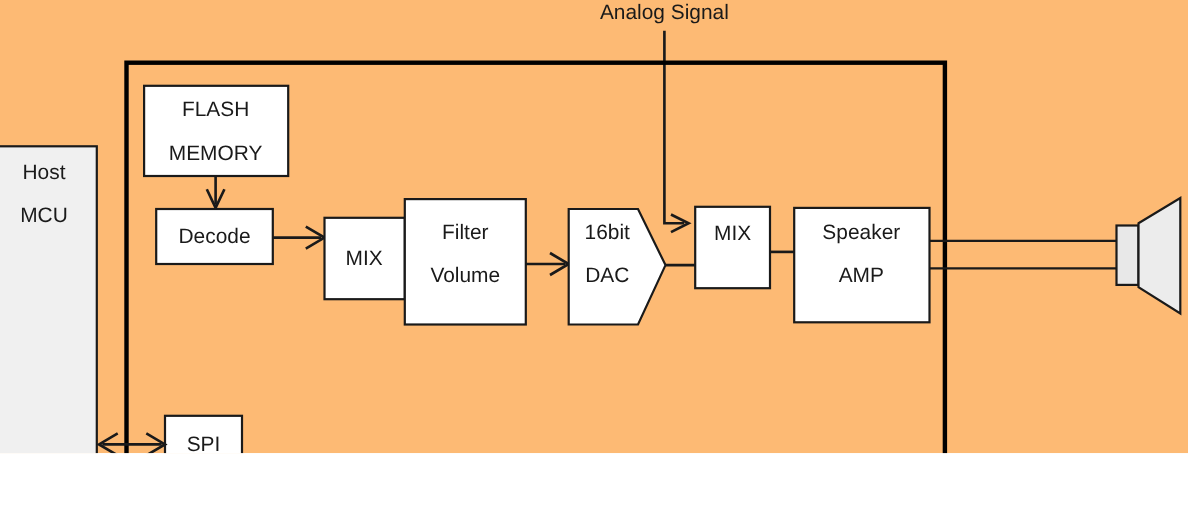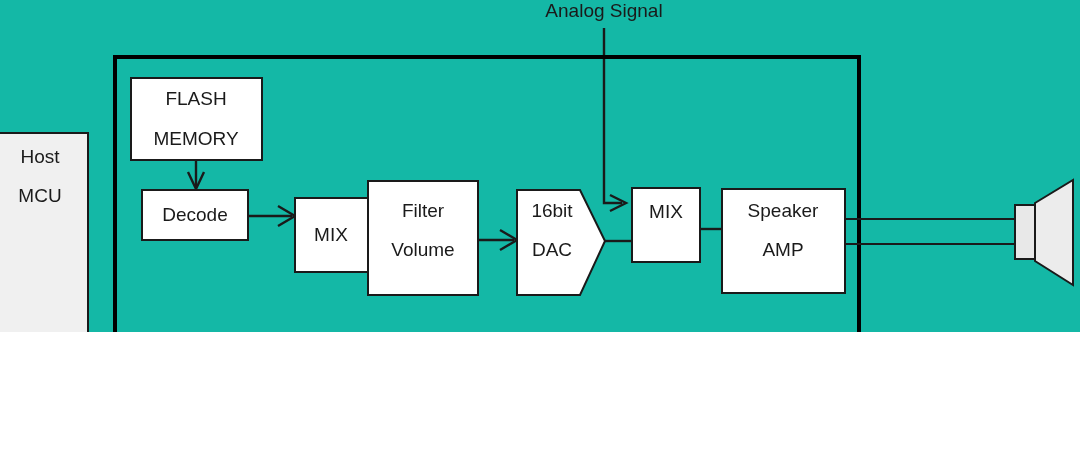--- a/index.html
+++ b/index.html
@@ -6,22 +6,22 @@
     margin: 0;
     padding: 0;
     background: #ffffff;
   }
   body {
     font-family: "Liberation Sans", sans-serif;
   }
   #canvas {
     position: relative;
     width: 1080px;
-    height: 332px;
-    background: #14b8a6;
+    height: 412px;
+    background: #fdba74;
     overflow: hidden;
   }
   #diagram-svg {
     position: absolute;
     top: 0;
     left: 0;
     width: 1080px;
     height: 460px;
   }
   .blk-text {

